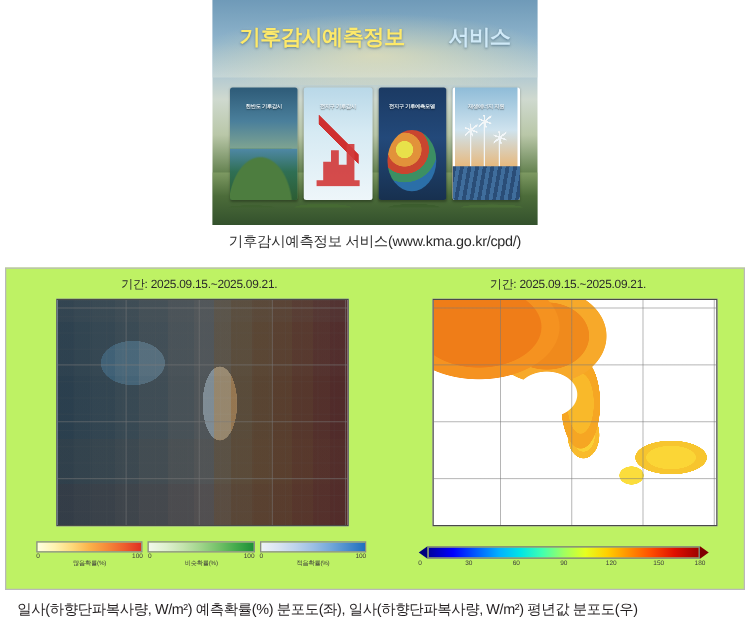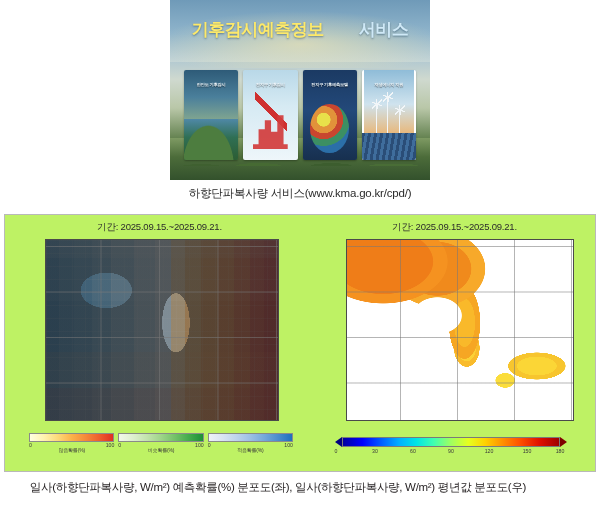--- a/index.html
+++ b/index.html
@@ -272,25 +272,24 @@
       #ff5000 82%,#e01000 91%,#9f0000 100%);
   }
   #cbar-right .jetticks{position:relative;height:10px;margin-top:1px;}
   #cbar-right .jt{
     position:absolute;top:0;font-size:5.2px;color:#3a3a3a;
     transform:translateX(-50%);white-space:nowrap;
   }
 
   
   #caption-bottom{
-    position:absolute;left:8px;top:480px;width:524px;
+    position:absolute;left:0;top:480px;width:524px;
     text-align:center;
     font-size:11.5px;color:#231f20;letter-spacing:-.3px;
     white-space:nowrap;
-    padding-left:8px;
   }
 </style>
 </head>
 <body>
 
 <div id="banner-wrap">
   <div id="banner">
     <div id="banner-sky"></div>
     <div id="banner-glow"></div>
     <div id="banner-ground"></div>
@@ -315,21 +314,21 @@
         <div class="mill m1"></div>
         <div class="mill m2"></div>
         <div class="mill m3"></div>
         <div class="clabel">재생에너지 지원</div>
         <div id="card-highlight"></div>
       </div>
     </div>
   </div>
 </div>
 
-<div id="caption-top">하향단파복사량 서비스(www.kma.go.kr/cpd/)</div>
+<div id="caption-top">기후감시예측정보 서비스(www.kma.go.kr/cpd/)</div>
 
 <div id="figure-box">
 
   <div class="panel">
     <div class="panel-title">기간: 2025.09.15.~2025.09.21.</div>
 
     <div class="map" id="map-left">
       <div class="grid-px"></div>
       <div class="grid-px2"></div>
       <div class="pixelate"></div>

